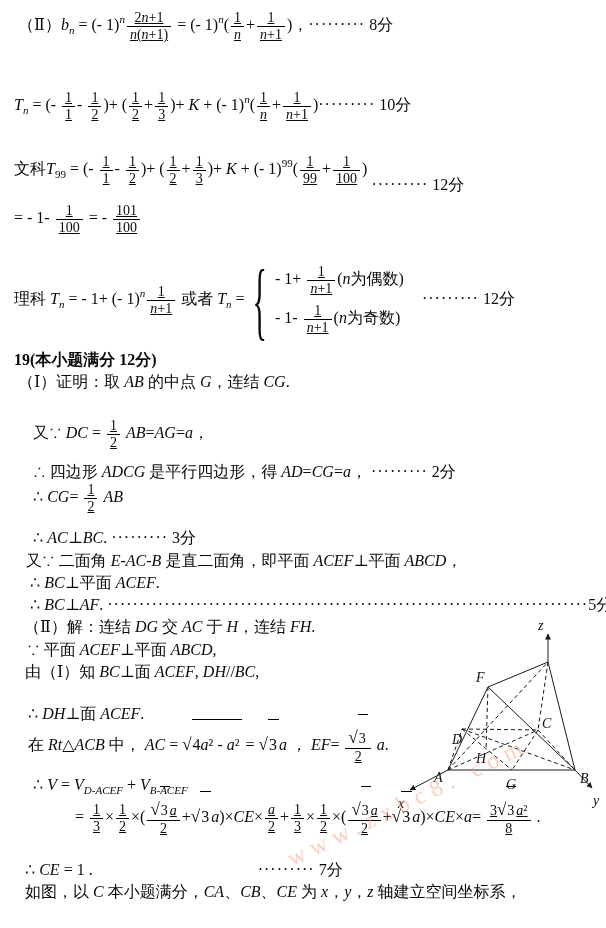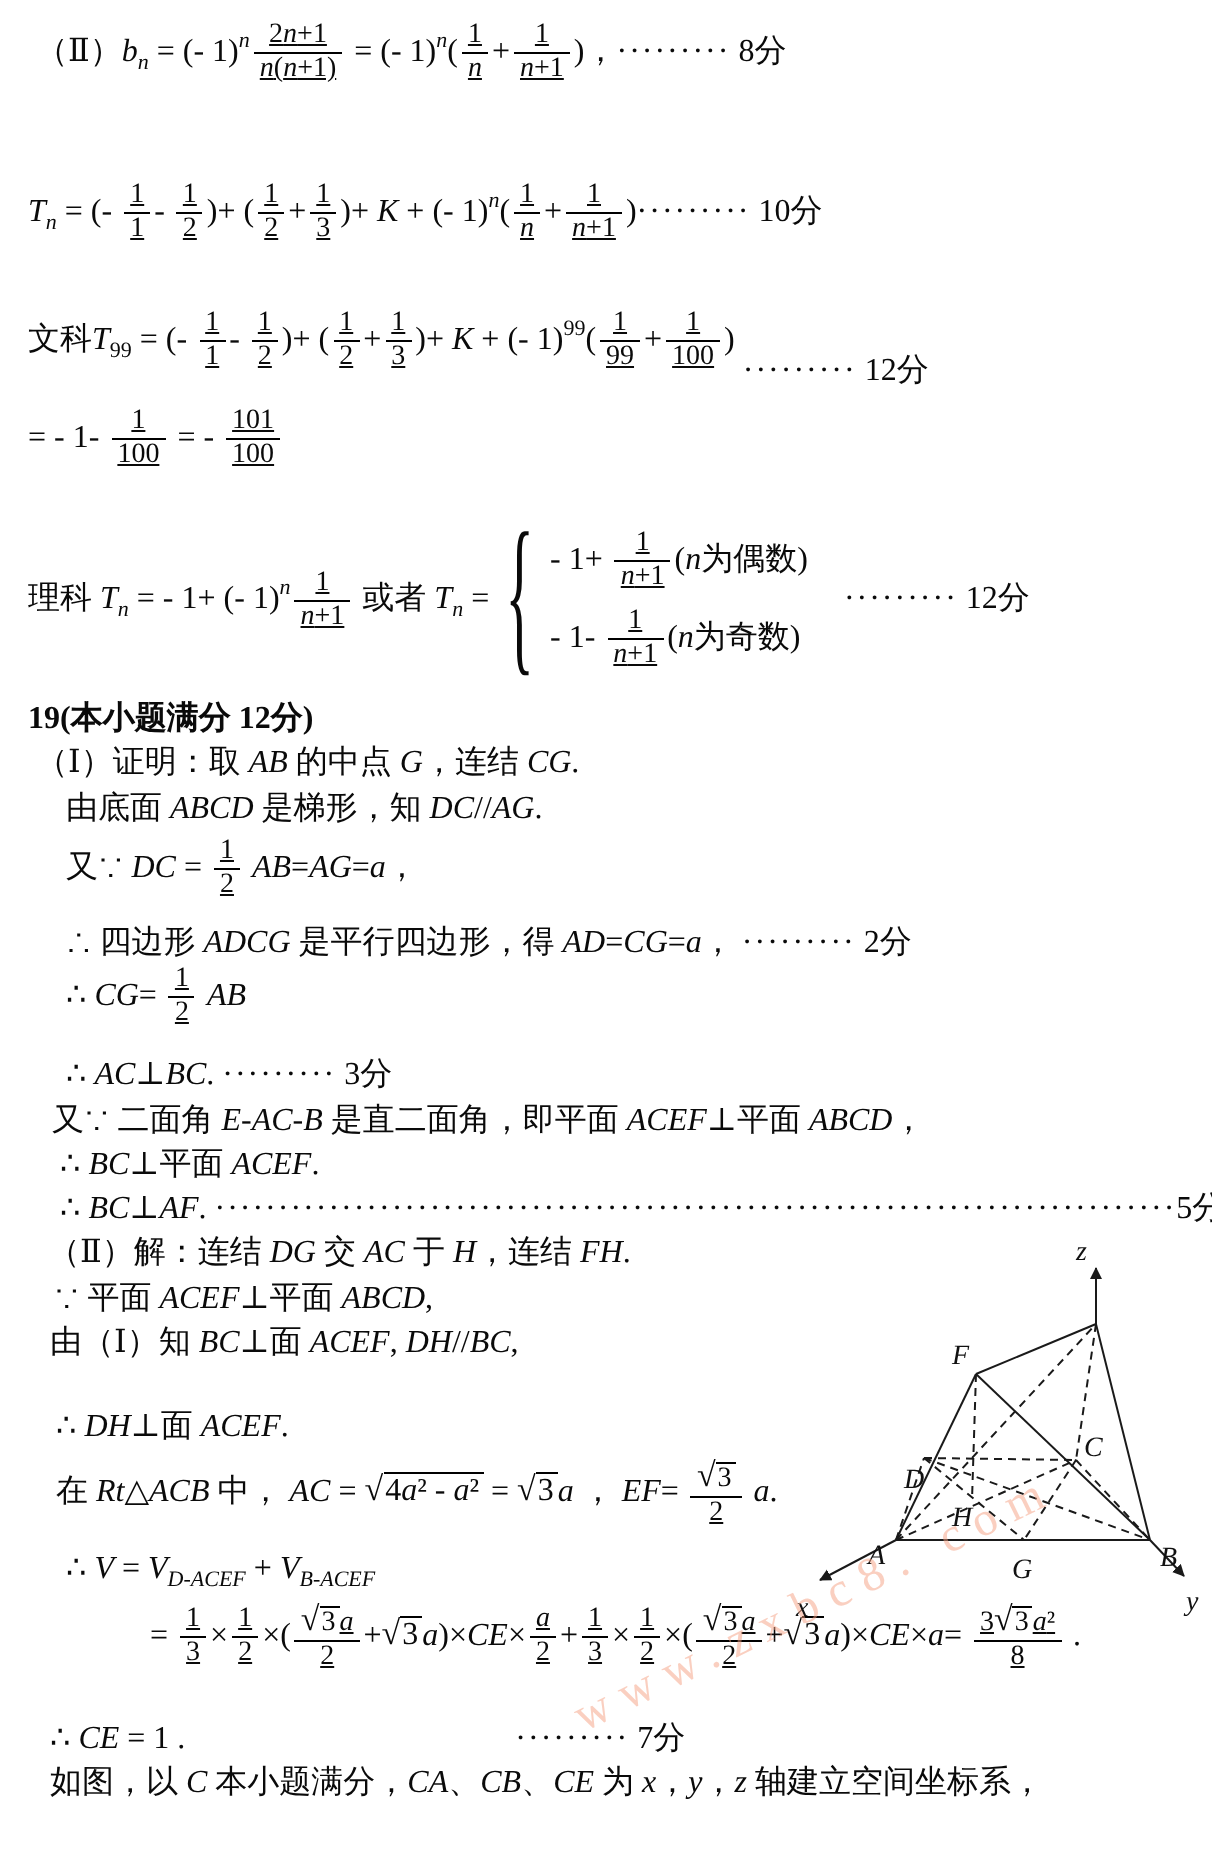--- a/index.html
+++ b/index.html
@@ -16,21 +16,21 @@
   
   .frac{display:inline-block;vertical-align:middle;text-align:center;font-size:14px;line-height:1.15;margin:0 2px;}
   .fn{display:block;border-bottom:1px solid #000;padding:0 3px;text-decoration:underline;}
   .fd{display:block;padding:0 3px;text-decoration:underline;}
   
   .sup{font-size:11px;vertical-align:7px;}
   .sub{font-size:11px;vertical-align:-4px;}
   
   .sqrt{display:inline-block;white-space:nowrap;}
   .sqrt .rad{font-size:17px;}
-  .sqrt .bar{border-top:1px solid #000;padding:0 2px 0 1px;}
+  .sqrt .bar{border-top:1px solid #000;padding:16px 2px 0 1px;}
   
   .dots{letter-spacing:1px;}
   .drop{position:relative;top:16px;}
   .gapx{display:inline-block;}
   
   .cases{display:inline-flex;align-items:center;vertical-align:middle;margin:0 4px;}
   .brace{display:inline-block;font-size:30px;font-weight:300;transform:scaleY(2.9);transform-origin:center;margin-right:8px;line-height:1;}
   .rows{display:inline-block;}
   .crow{display:block;margin:6px 0;}
   
@@ -60,21 +60,20 @@
         <span class="brace">{</span>
         <span class="rows">
           <span class="crow"><span><span>- 1+ </span></span><span class="frac"><span class="fn"><span>1</span></span><span class="fd"><span class="v">n</span><span>+1</span></span></span><span><span>(</span><span class="v">n</span><span>为偶数)</span></span></span>
           <span class="crow"><span><span>- 1- </span></span><span class="frac"><span class="fn"><span>1</span></span><span class="fd"><span class="v">n</span><span>+1</span></span></span><span><span>(</span><span class="v">n</span><span>为奇数)</span></span></span>
         </span>
       </span><span class="gapx" style="width: 14px;"></span><span class="dots">·········</span><span><span> 12分</span></span></div>
 
   <div class="line bold" style="left:14px;top:350px"><span><span>19(本小题满分 12分)</span></span></div>
 
   <div class="line" style="left:18px;top:372px"><span><span>（Ⅰ）证明：取 </span><span class="v">AB</span><span> 的中点 </span><span class="v">G</span><span>，连结 </span><span class="v">CG</span><span>.</span></span></div>
-  <div class="line" style="left:33px;top:395px"><span><span>由底面 </span><span class="v">ABCD</span><span> 是梯形，知 </span><span class="v">DC</span><span>//</span><span class="v">AG</span><span>.</span></span></div>
   <div class="line" style="left:33px;top:418px"><span><span>又∵ </span><span class="v">DC</span><span> = </span></span><span class="frac"><span class="fn"><span>1</span></span><span class="fd"><span>2</span></span></span><span><span> </span><span class="v">AB</span><span>=</span><span class="v">AG</span><span>=</span><span class="v">a</span><span>，</span></span></div>
   <div class="line" style="left:33px;top:462px"><span><span>∴ 四边形 </span><span class="v">ADCG</span><span> 是平行四边形，得 </span><span class="v">AD</span><span>=</span><span class="v">CG</span><span>=</span><span class="v">a</span><span>， </span></span><span class="dots">·········</span><span><span> 2分</span></span></div>
   <div class="line" style="left:33px;top:482px"><span><span>∴ </span><span class="v">CG</span><span>= </span></span><span class="frac"><span class="fn"><span>1</span></span><span class="fd"><span>2</span></span></span><span><span> </span><span class="v">AB</span></span></div>
   <div class="line" style="left:33px;top:528px"><span><span>∴ </span><span class="v">AC</span><span>⊥</span><span class="v">BC</span><span>. </span></span><span class="dots">·········</span><span><span> 3分</span></span></div>
   <div class="line" style="left:26px;top:551px"><span><span>又∵ 二面角 </span><span class="v">E</span><span>-</span><span class="v">AC</span><span>-</span><span class="v">B</span><span> 是直二面角，即平面 </span><span class="v">ACEF</span><span>⊥平面 </span><span class="v">ABCD</span><span>，</span></span></div>
   <div class="line" style="left:30px;top:573px"><span><span>∴ </span><span class="v">BC</span><span>⊥平面 </span><span class="v">ACEF</span><span>.</span></span></div>
   <div class="line" style="left:30px;top:595px"><span><span>∴ </span><span class="v">BC</span><span>⊥</span><span class="v">AF</span><span>. </span></span><span class="dots">············································································</span><span><span>5分</span></span></div>
   <div class="line" style="left:24px;top:617px"><span><span>（Ⅱ）解：连结 </span><span class="v">DG</span><span> 交 </span><span class="v">AC</span><span> 于 </span><span class="v">H</span><span>，连结 </span><span class="v">FH</span><span>.</span></span></div>
   <div class="line" style="left:25px;top:662px"><span><span>由（Ⅰ）知 </span><span class="v">BC</span><span>⊥面 </span><span class="v">ACEF</span><span>, </span><span class="v">DH</span><span>//</span><span class="v">BC</span><span>,</span></span></div>
   <div class="line" style="left:27px;top:640px"><span><span>∵ 平面 </span><span class="v">ACEF</span><span>⊥平面 </span><span class="v">ABCD</span><span>,</span></span></div>

